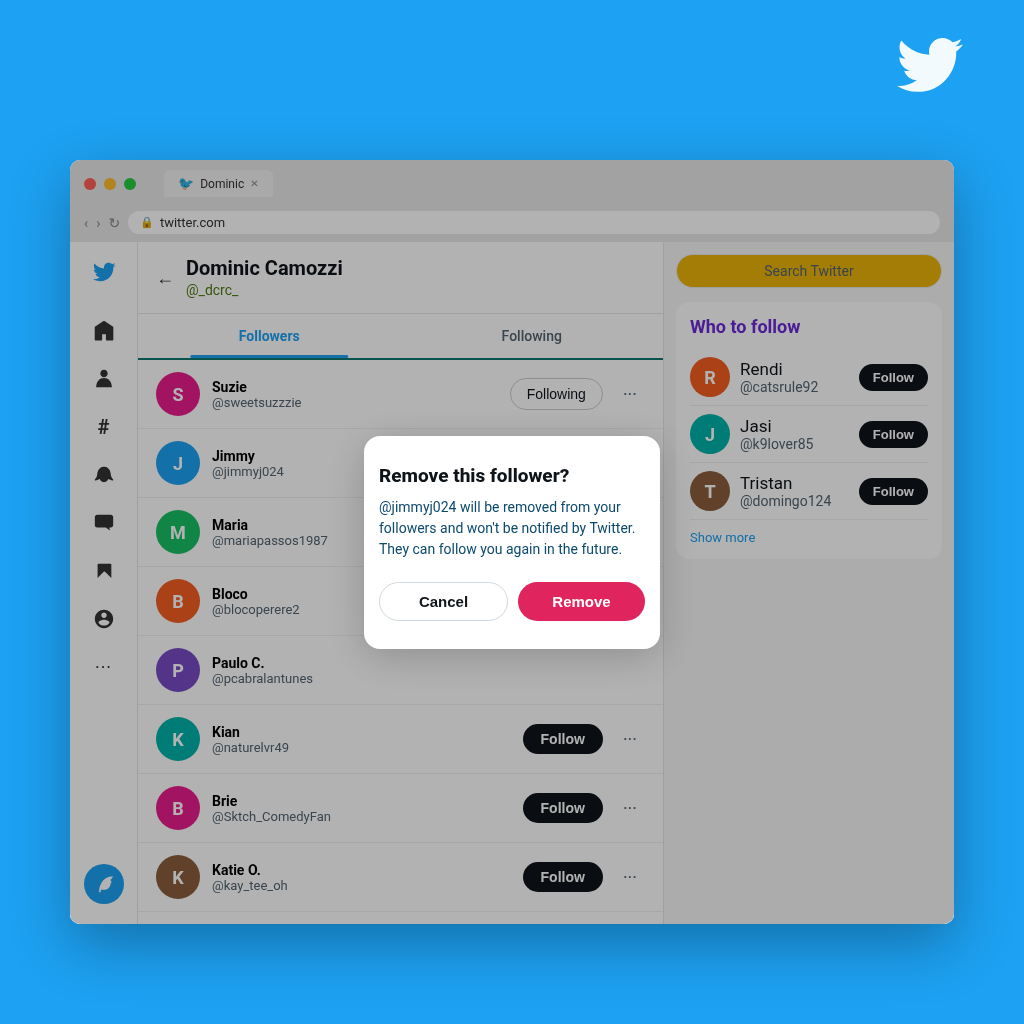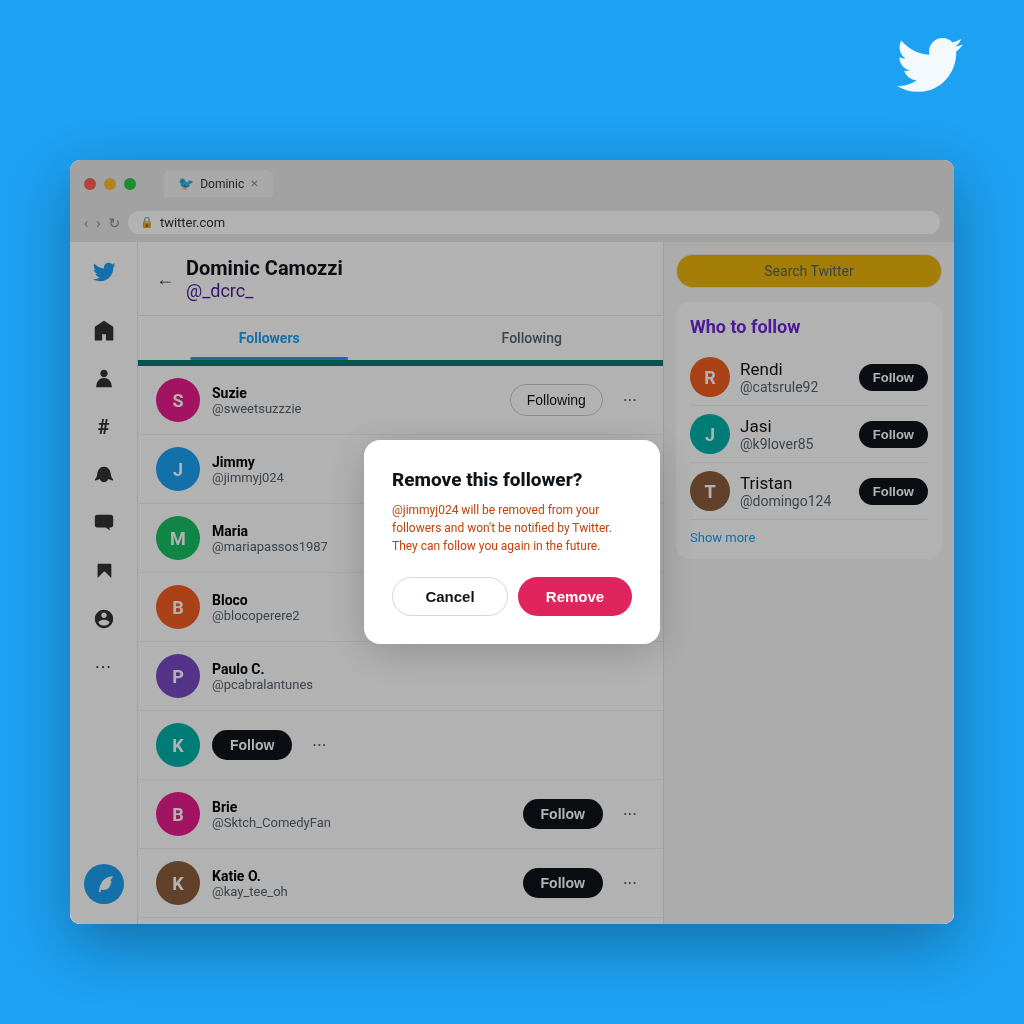--- a/index.html
+++ b/index.html
@@ -181,28 +181,28 @@
       cursor: pointer;
     }
 
     .profile-info h2 {
       font-size: 20px;
       font-weight: 700;
       color: #0f1419;
     }
 
     .profile-info span {
-      font-size: 18px;
-      color: #4c1d95;
+      font-size: 14px;
+      color: #4d7c0f;
       text-align: center;
     }
 
     .tabs-row {
       display: flex;
-      border-bottom: 6px solid #0f766e;
+      border-bottom: 2px solid #0f766e;
     }
 
     .tab-item {
       flex: 1;
       text-align: center;
       padding: 14px;
       font-size: 14px;
       font-weight: 500;
       color: #536471;
       cursor: pointer;
@@ -398,35 +398,35 @@
       background: rgba(0,0,0,0.3);
       display: flex;
       align-items: center;
       justify-content: center;
       z-index: 100;
     }
 
     .modal {
       background: white;
       border-radius: 16px;
-      padding: 28px 28px;
+      padding: 28px 15px;
       width: 296px;
       box-shadow: 0 8px 40px rgba(0,0,0,0.2);
     }
 
     .modal-title {
       font-size: 19px;
       font-weight: 800;
       color: #0f1419;
       margin-bottom: 10px;
     }
 
     .modal-body {
-      font-size: 12px;
-      color: #c2410c;
+      font-size: 14px;
+      color: #0c4a6e;
       line-height: 1.5;
       margin-bottom: 22px;
     }
 
     .modal-actions {
       display: flex;
       gap: 10px;
       justify-content: space-between;
     }
 
@@ -617,20 +617,24 @@
         <div class="follower-names">
           <div class="follower-name">Paulo C.</div>
           <div class="follower-handle">@pcabralantunes</div>
         </div>
       </div>
 
       <div class="follower-row">
         <div class="follower-avatar">
           <div class="avatar-placeholder av-teal">K</div>
         </div>
+        <div class="follower-names">
+          <div class="follower-name">Kian</div>
+          <div class="follower-handle">@naturelvr49</div>
+        </div>
         <button class="follow-btn">Follow</button>
         <span class="more-btn">···</span>
       </div>
 
       <div class="follower-row">
         <div class="follower-avatar">
           <div class="avatar-placeholder av-pink">B</div>
         </div>
         <div class="follower-names">
           <div class="follower-name">Brie</div>

